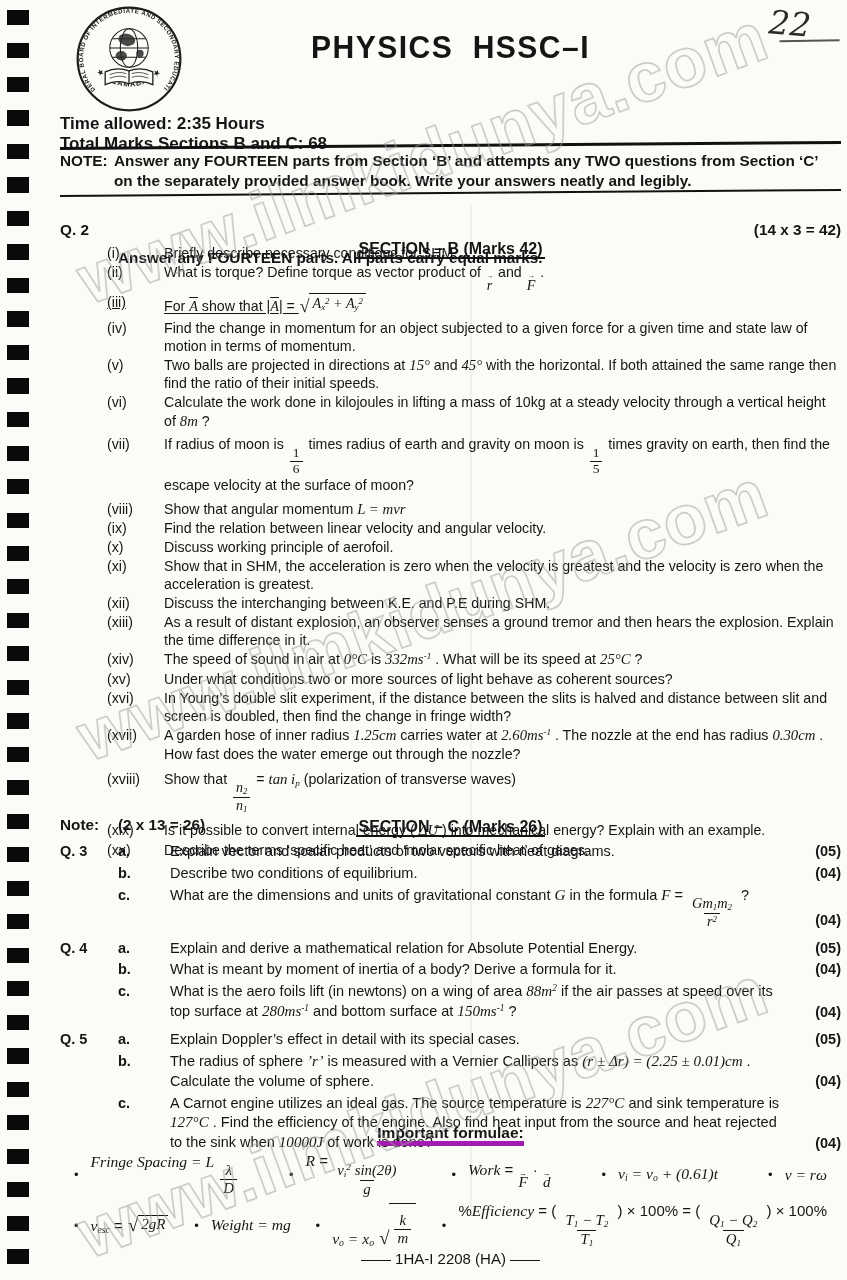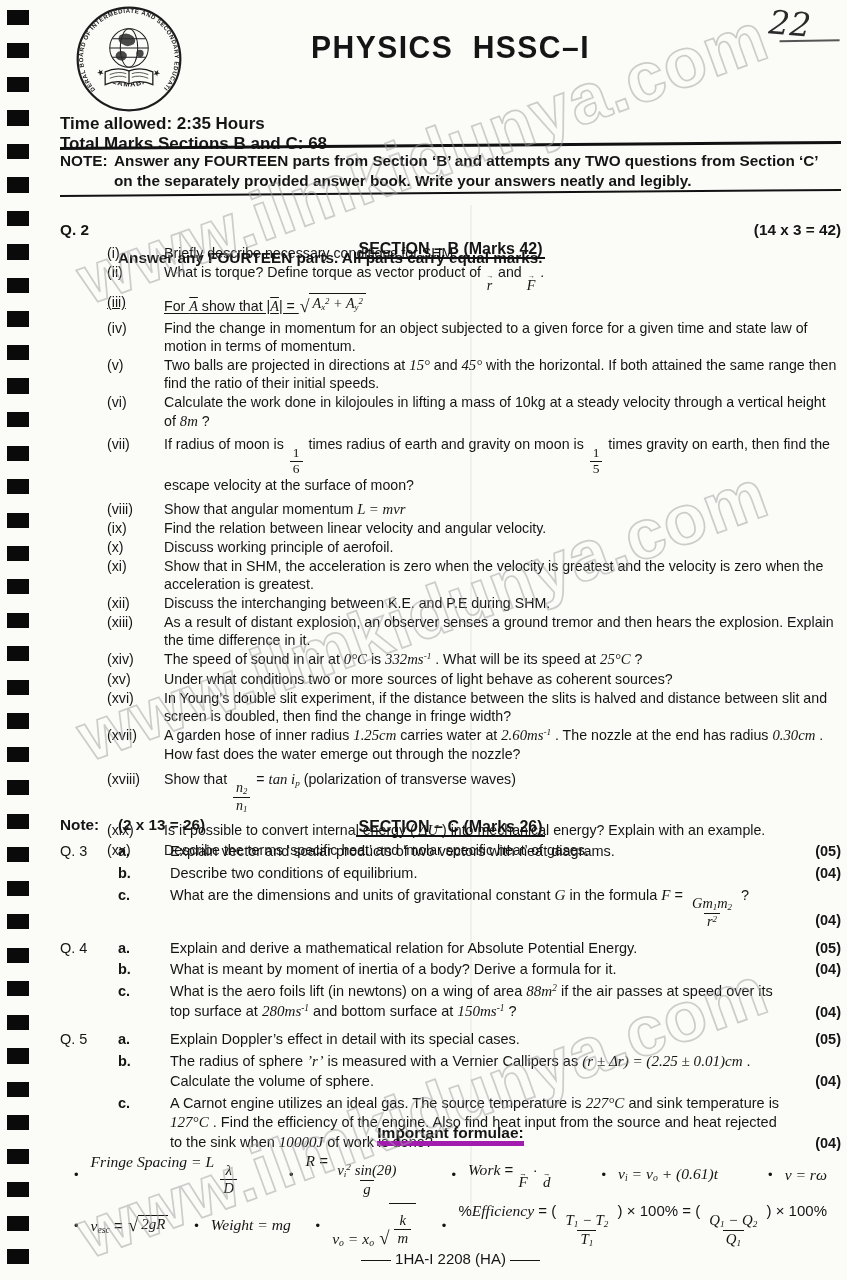--- a/index.html
+++ b/index.html
@@ -47,21 +47,21 @@
   .ptext{flex:1;padding-right:2px;}
   .prow:nth-of-type(3){margin:3px 0;text-decoration:underline;}
   .prow:nth-of-type(7){margin:5px 0;}
   .prow:nth-of-type(18){margin:7px 0;}
   
   #blk-secc{top:776px;}
   #blk-cnote{top:816px;display:flex;font-weight:700;font-size:15.3px;}
   .cnote-text{flex:1;}
   #blk-cq{top:842px;font-size:14.5px;line-height:1.3;}
   .cq{display:flex;margin-bottom:6px;}
-  .cq-label{flex:none;width:58px;font-weight:400;}
+  .cq-label{flex:none;width:58px;font-weight:700;}
   .cq-parts{flex:1;}
   .qrow{display:flex;position:relative;padding-right:56px;margin-bottom:3px;}
   .qletter{flex:none;width:52px;font-weight:700;}
   .qtext{flex:1;}
   .qmarks{position:absolute;right:0;bottom:0;font-weight:700;}
   
   #blk-fhead{top:1124px;text-align:center;font-weight:700;font-size:15.5px;}
   .fhead-text{border-bottom:5px solid #a21caf;}
   .frow{display:flex;justify-content:space-between;align-items:center;font-size:15px;padding:0 14px;}
   #blk-frow1{top:1152px;}

